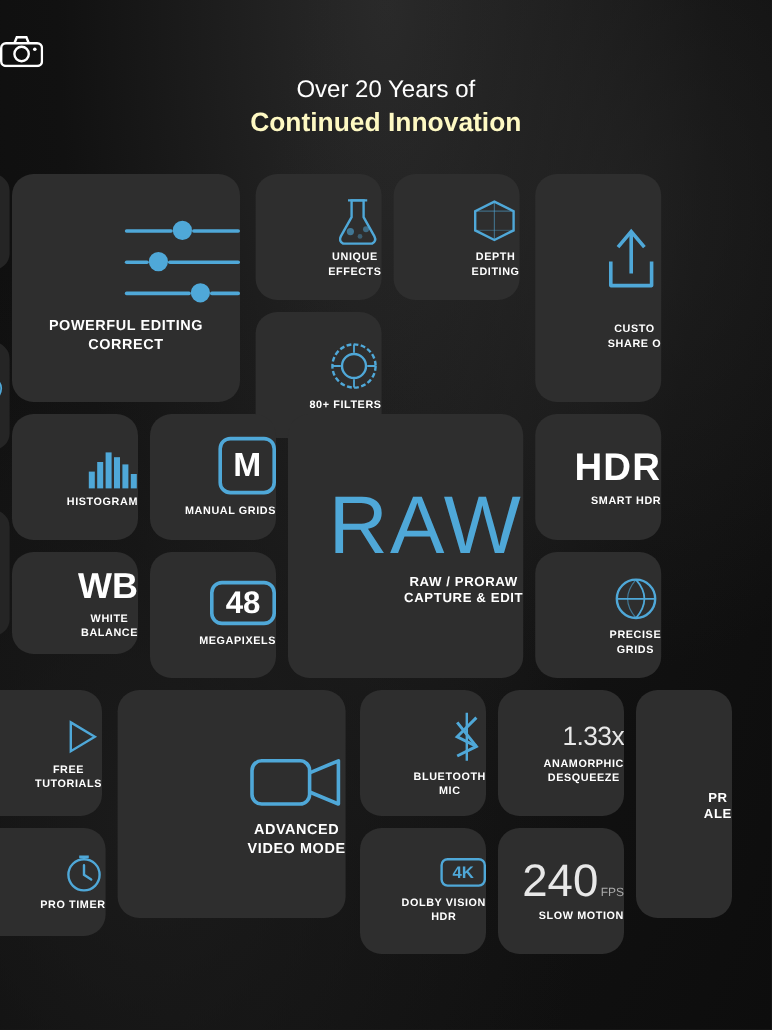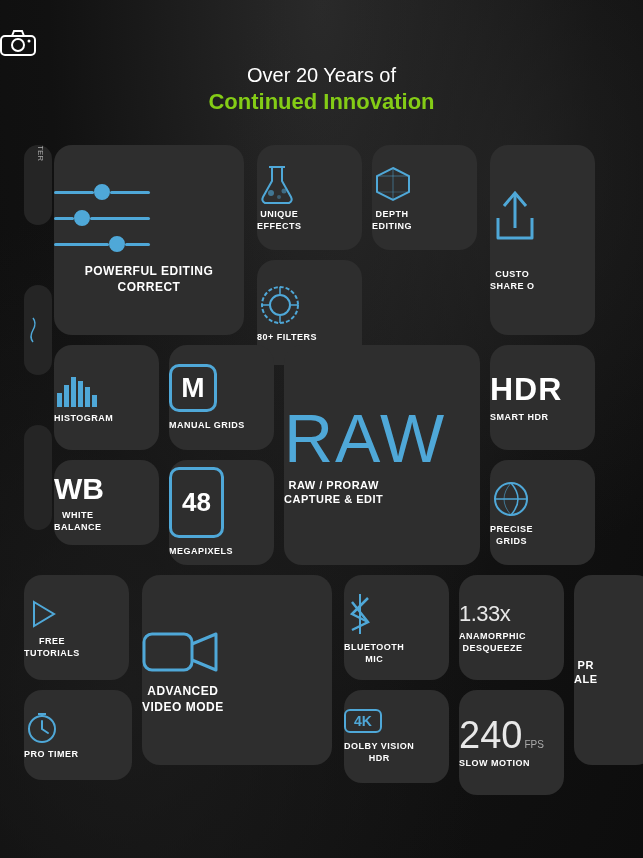--- a/index.html
+++ b/index.html
@@ -44,21 +44,21 @@
     }
 
     .header-sub {
       color: #fff;
       font-size: 20px;
       font-weight: 300;
       line-height: 1.3;
     }
 
     .header-main {
-      color: #84cc16;
+      color: #fef9c3;
       font-size: 22px;
       font-weight: 700;
       line-height: 1.3;
     }
 
     
     .grid-area {
       position: absolute;
       top: 145px;
       left: -12px;
@@ -66,25 +66,24 @@
       bottom: 0;
     }
 
     
     .tile {
       position: absolute;
       background: #2e2e2e;
       border-radius: 18px;
       display: flex;
       flex-direction: column;
-      align-items: flex-start;
+      align-items: flex-end;
       justify-content: center;
       color: #fff;
       overflow: hidden;
-      margin-left: 44px;
     }
 
     .tile-label {
       font-size: 9px;
       font-weight: 600;
       letter-spacing: 0.5px;
       text-align: center;
       color: #fff;
       line-height: 1.3;
       margin-top: 4px;
@@ -309,21 +308,21 @@
       width: 80px;
       height: 190px;
       border-radius: 18px;
     }
 
     
     .tile-dolby {
       left: 312px;
       top: 545px;
       width: 105px;
-      height: 93px;
+      height: 105px;
     }
 
     
     .tile-slowmo {
       left: 427px;
       top: 545px;
       width: 105px;
       height: 105px;
     }
 
@@ -488,21 +487,21 @@
     <div class="raw-text">RAW</div>
     <div class="tile-label" style="font-size:11px;font-weight:700;margin-top:6px;">RAW / PRORAW<br>CAPTURE &amp; EDIT</div>
   </div>
 
   <div class="tile tile-wb">
     <div style="font-size:30px;font-weight:700;color:#fff;">WB</div>
     <div class="tile-label">WHITE<br>BALANCE</div>
   </div>
 
   <div class="tile tile-megapixels">
-    <div style="border:3px solid #4fa8d8;border-radius:10px;padding:17px 10px;margin-bottom:4px;">
+    <div style="border:3px solid #4fa8d8;border-radius:10px;padding:0 10px;margin-bottom:4px;">
       <span style="font-size:26px;font-weight:700;color:#fff;">48</span>
     </div>
     <div class="tile-label">MEGAPIXELS</div>
   </div>
 
   <div class="tile tile-tutorials" style="background:#2e2e2e;">
     <div class="tile-icon">
       <svg width="36" height="36" viewBox="0 0 36 36" fill="none">
         <polygon points="10,6 30,18 10,30" stroke="#4fa8d8" stroke-width="2" fill="none"></polygon>
       </svg>

